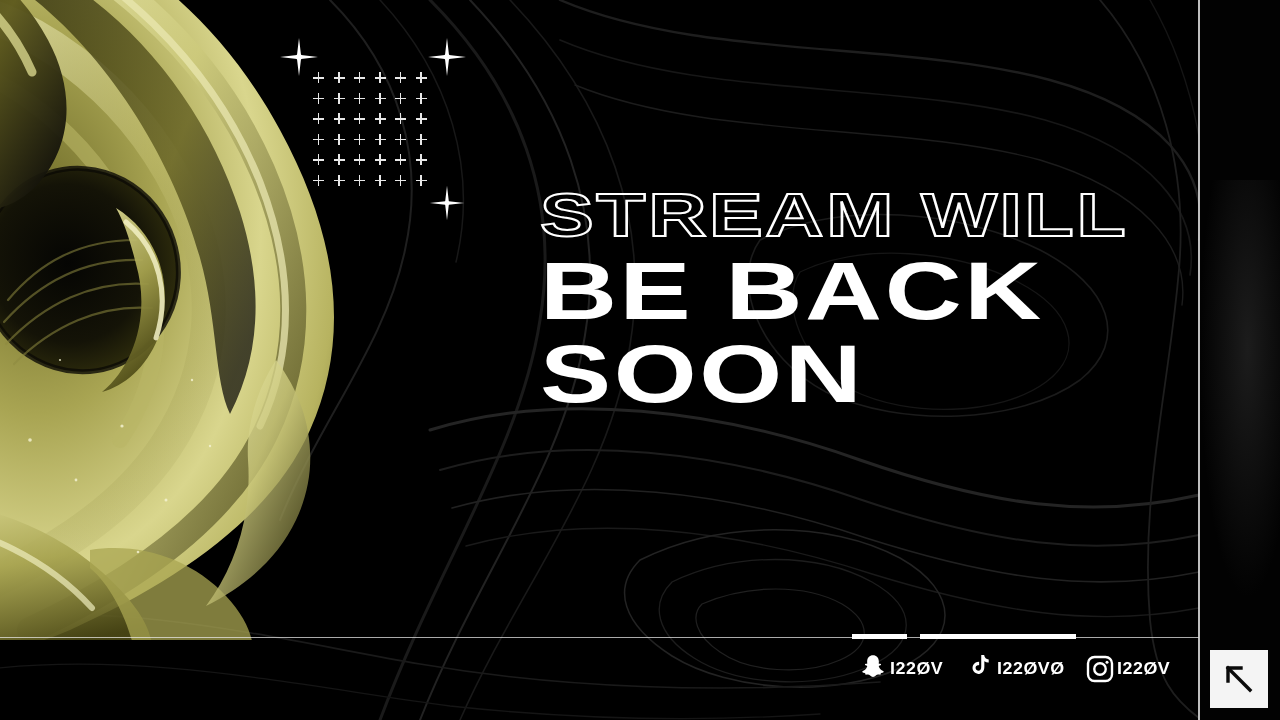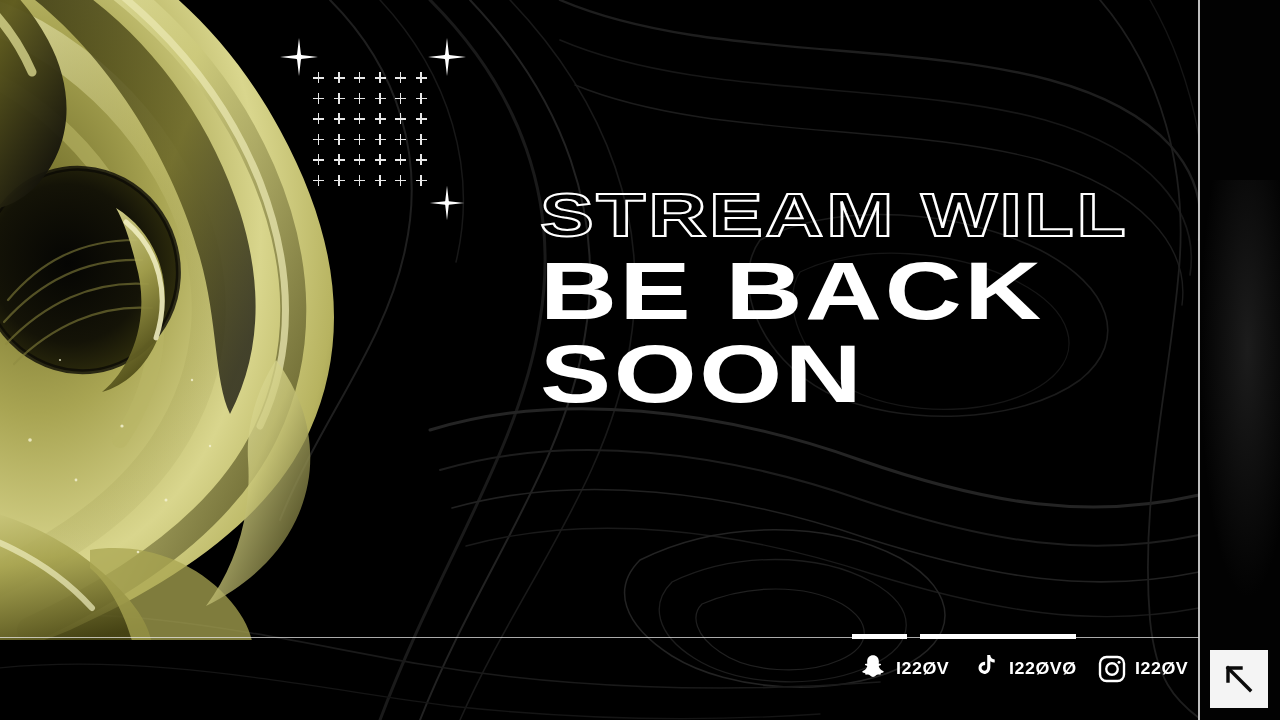--- a/index.html
+++ b/index.html
@@ -124,21 +124,20 @@
   
   .social-bar {
     position:absolute;
     left:856px; top:652px;
     display:flex; align-items:center;
     gap:0px;
     z-index:9;
   }
   .social-item {
     display:flex; align-items:center;
-    gap:6px;
     margin-right:22px;
   }
   .social-icon { display:flex; align-items:center; justify-content:center; width:34px; height:34px; }
   .social-icon svg { display:block; }
   .social-handle {
     color:#ffffff;
     font-size:17px;
     font-weight:bold;
     letter-spacing:0.5px;
     font-family:"Liberation Sans", sans-serif;

